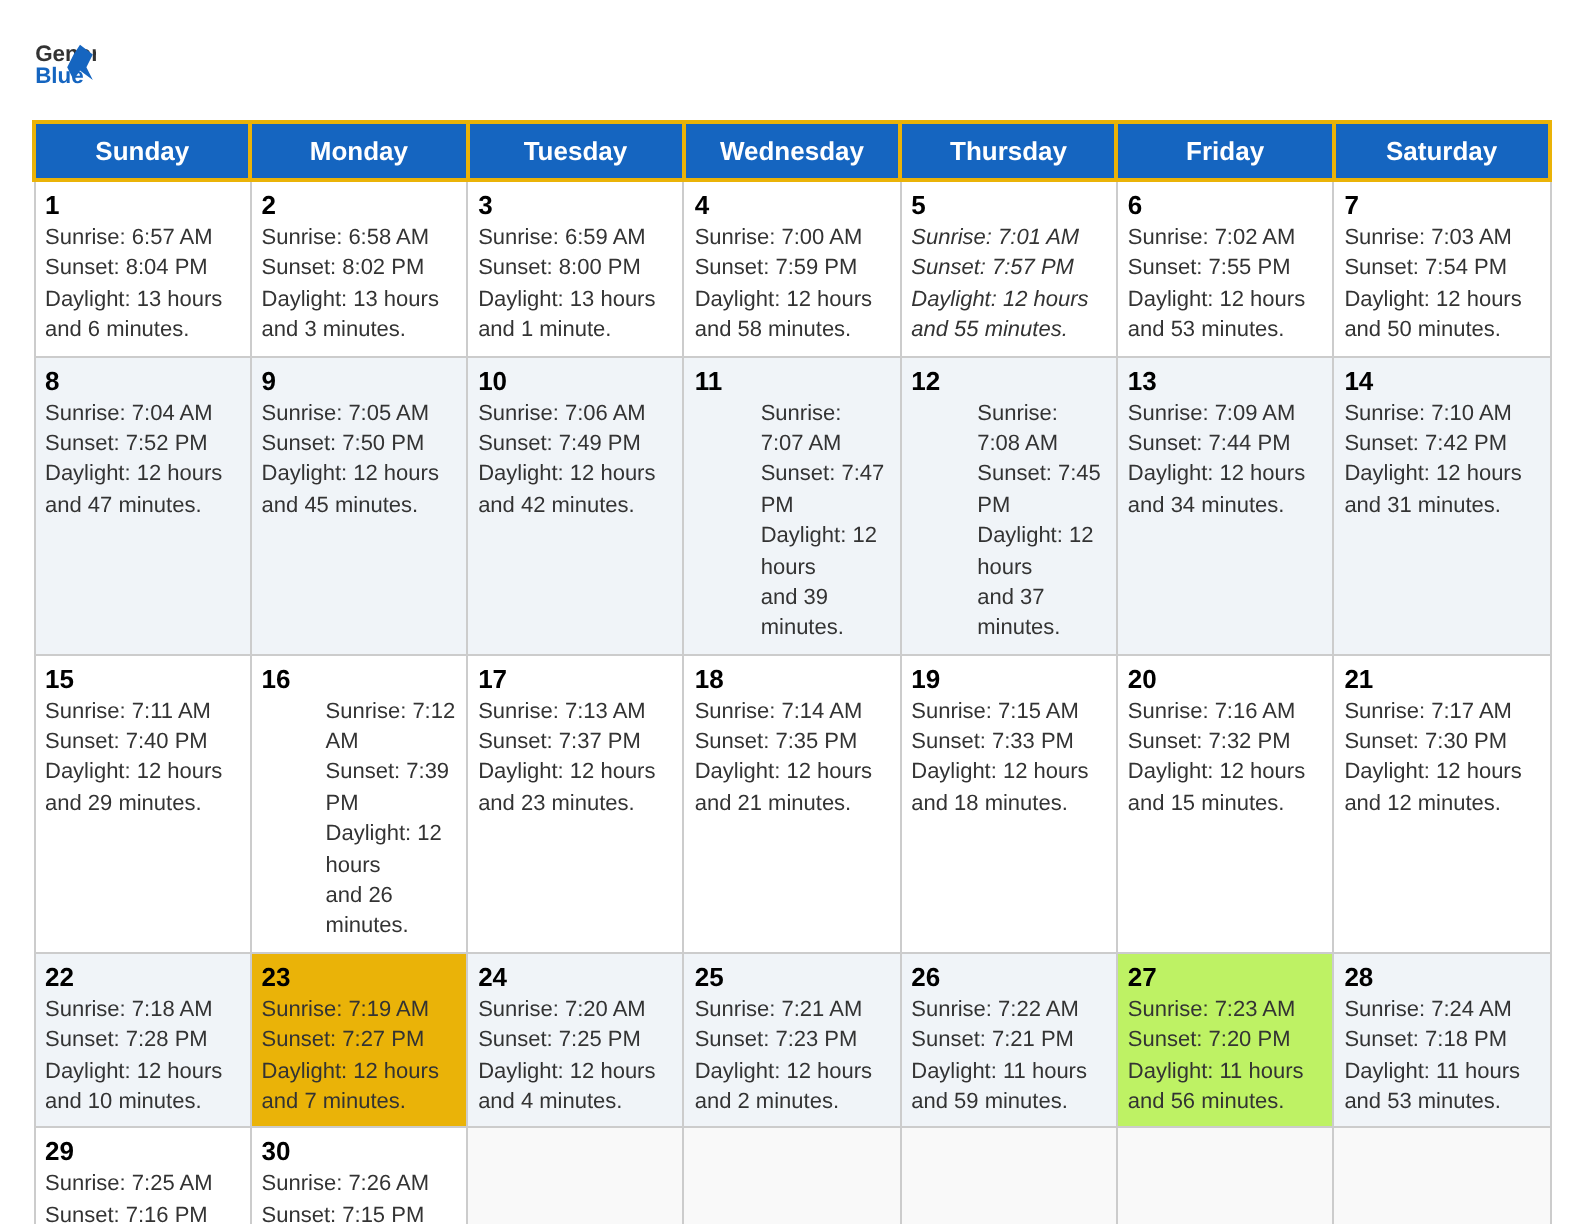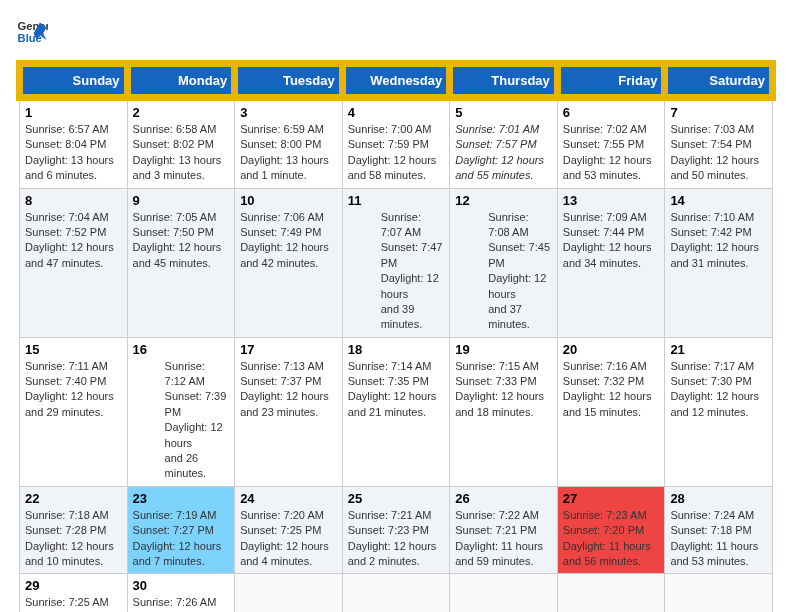--- a/index.html
+++ b/index.html
@@ -39,24 +39,24 @@
     }
     .calendar {
       width: 100%;
       border-collapse: collapse;
       font-size: 11px;
     }
     .calendar th {
       background: #1565c0;
       color: #fff;
       padding: 6px 4px;
-      text-align: right;
+      text-align: center;
       font-size: 13px;
       font-weight: bold;
-      border: 7px solid #eab308;
+      border: 2px solid #eab308;
       margin-left: 32px;
     }
     .calendar td {
       border: 1px solid #ccc;
       vertical-align: top;
       padding: 4px 5px;
       min-height: 80px;
       width: 14.28%;
       background: #fff;
     }
@@ -261,21 +261,21 @@
         </td>
       </tr>
       <tr>
         <td style="background: rgb(240, 244, 248);">
           <span class="day-number">22</span>
           <div class="day-info" style="white-space: pre-line;">Sunrise: 7:18 AM
 Sunset: 7:28 PM
 Daylight: 12 hours
 and 10 minutes.</div>
         </td>
-        <td style="background: #7dd3fc;">
+        <td style="background: #eab308;">
           <span class="day-number">23</span>
           <div class="day-info" style="white-space: pre-line;">Sunrise: 7:19 AM
 Sunset: 7:27 PM
 Daylight: 12 hours
 and 7 minutes.</div>
         </td>
         <td style="background: rgb(240, 244, 248);">
           <span class="day-number">24</span>
           <div class="day-info" style="white-space: pre-line;">Sunrise: 7:20 AM
 Sunset: 7:25 PM
@@ -289,21 +289,21 @@
 Daylight: 12 hours
 and 2 minutes.</div>
         </td>
         <td style="background: rgb(240, 244, 248);">
           <span class="day-number">26</span>
           <div class="day-info" style="white-space: pre-line;">Sunrise: 7:22 AM
 Sunset: 7:21 PM
 Daylight: 11 hours
 and 59 minutes.</div>
         </td>
-        <td style="background: #ef4444;">
+        <td style="background: #bef264;">
           <span class="day-number">27</span>
           <div class="day-info" style="white-space: pre-line;">Sunrise: 7:23 AM
 Sunset: 7:20 PM
 Daylight: 11 hours
 and 56 minutes.</div>
         </td>
         <td style="background: rgb(240, 244, 248);">
           <span class="day-number">28</span>
           <div class="day-info" style="white-space: pre-line;">Sunrise: 7:24 AM
 Sunset: 7:18 PM

